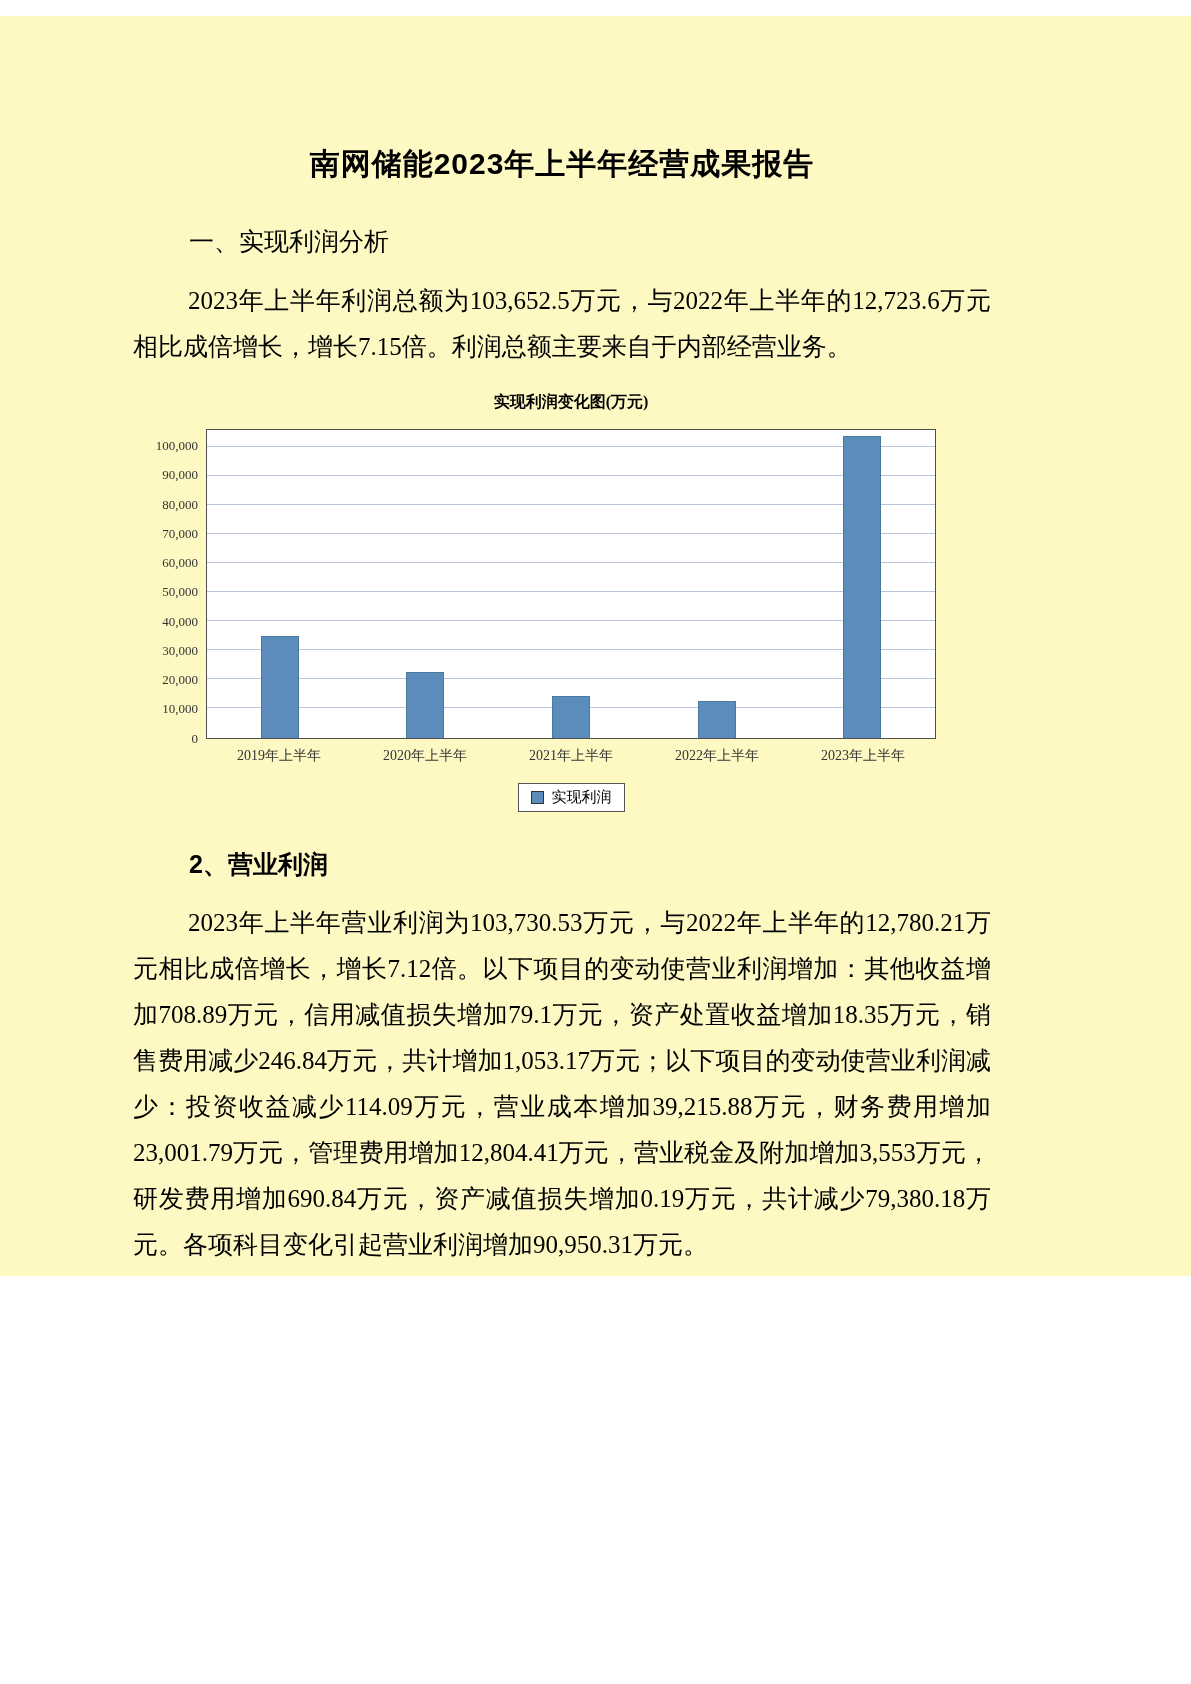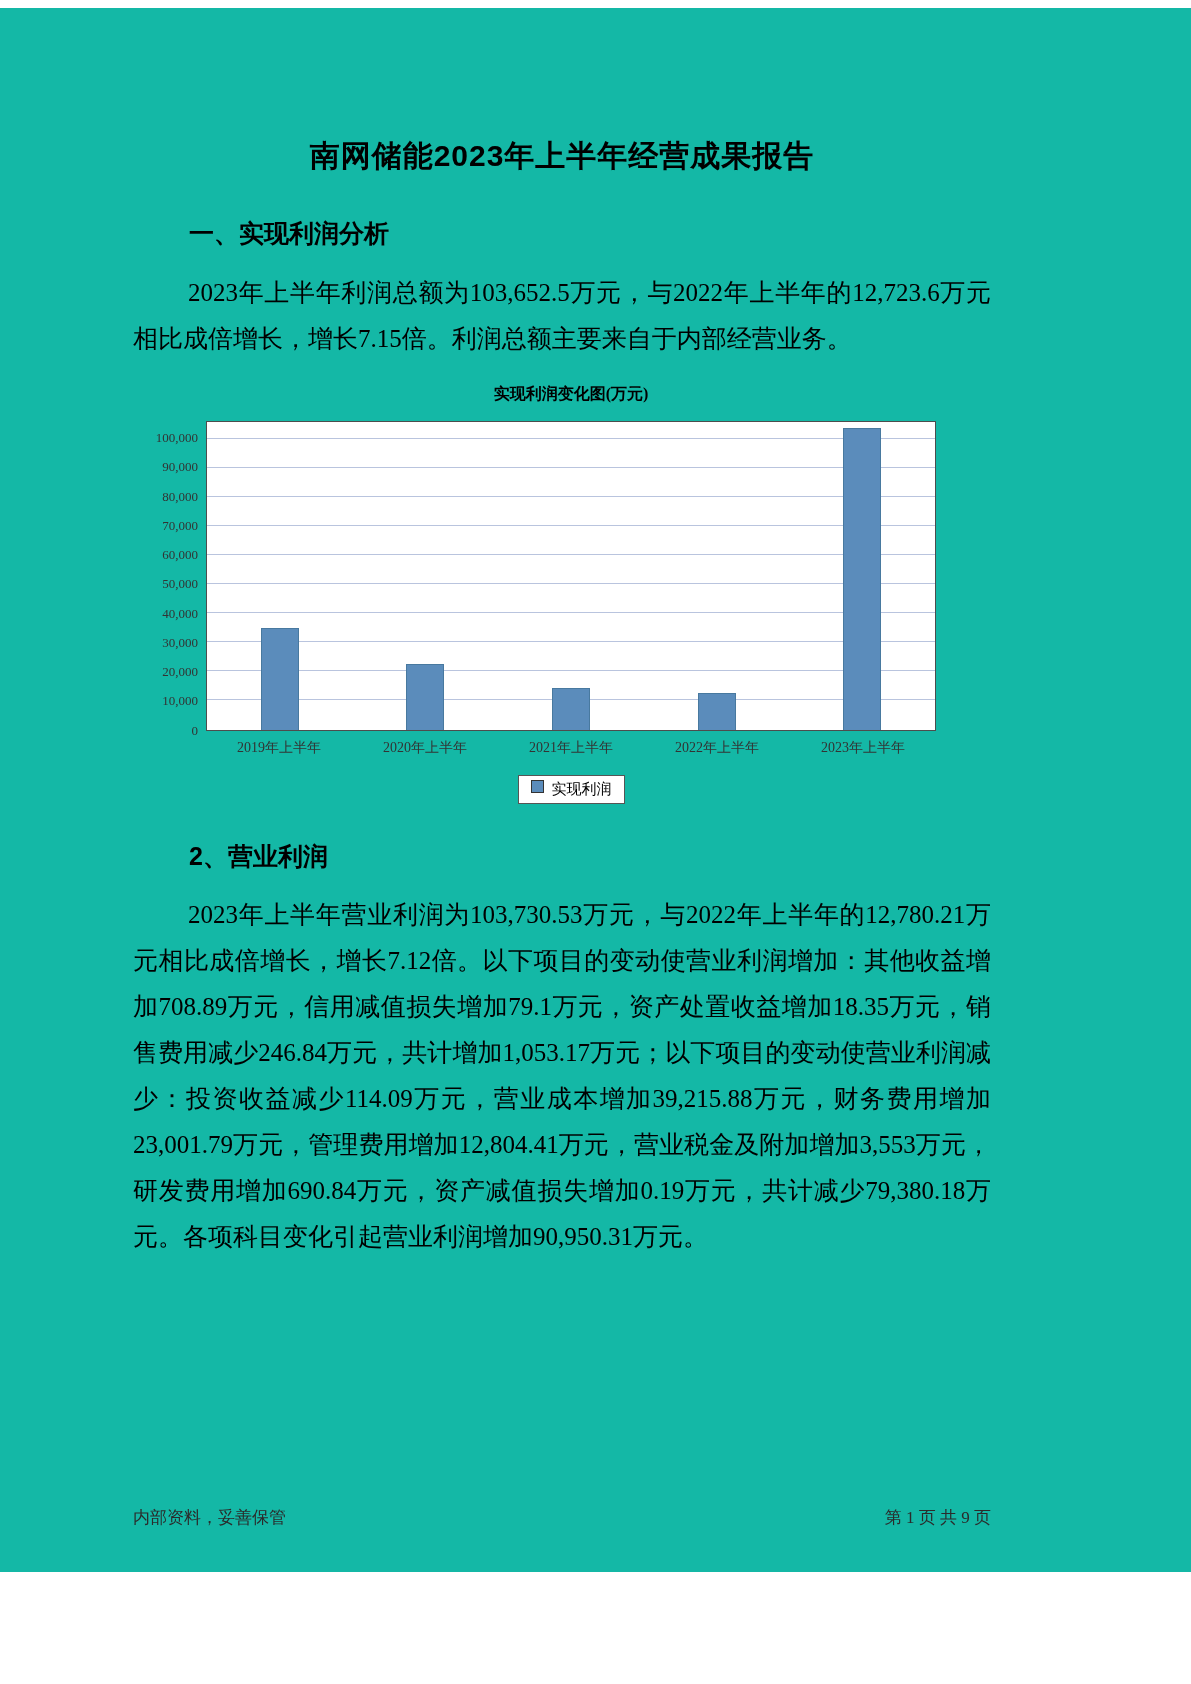--- a/index.html
+++ b/index.html
@@ -1,40 +1,40 @@
 <!DOCTYPE html>
 <html><head>
 <meta charset="utf-8">
 <style>
   * { margin: 0; padding: 0; box-sizing: border-box; }
   html, body { background: #ffffff; }
   .page {
     position: relative;
     width: 1191px;
-    height: 1564px;
-    margin: 8px auto;
-    background: #14b8a6;
+    height: 1260px;
+    margin: 16px auto;
+    background: #fef9c3;
     font-family: "Liberation Serif", "DejaVu Serif", serif;
     color: #000;
     padding: 128px 200px 0 133px;
     overflow: hidden;
   }
   .doc-title {
     text-align: center;
     font-family: "Liberation Sans", "DejaVu Sans", sans-serif;
     font-weight: bold;
     font-size: 30px;
     line-height: 1.3;
     letter-spacing: 1px;
   }
   .sec-heading {
     margin-top: 42px;
     padding-left: 56px;
     font-family: "Liberation Sans", "DejaVu Sans", sans-serif;
-    font-weight: bold;
+    font-weight: normal;
     font-size: 25px;
     line-height: 1.3;
   }
   .sub-heading {
     margin-top: 20px;
     padding-left: 56px;
     font-family: "Liberation Sans", "DejaVu Sans", sans-serif;
     font-weight: bold;
     font-size: 25px;
     line-height: 1.3;
@@ -111,20 +111,21 @@
   }
   .legend-row {
     margin-left: 58px;
     width: 730px;
     display: flex;
     justify-content: center;
     margin-top: 18px;
   }
   .legend {
     display: inline-flex;
+    align-items: center;
     gap: 8px;
     border: 1px solid #555;
     padding: 4px 12px;
     background: #fff;
   }
   .legend-swatch {
     width: 13px;
     height: 13px;
     display: inline-block;
     background: #5b8cbb;

